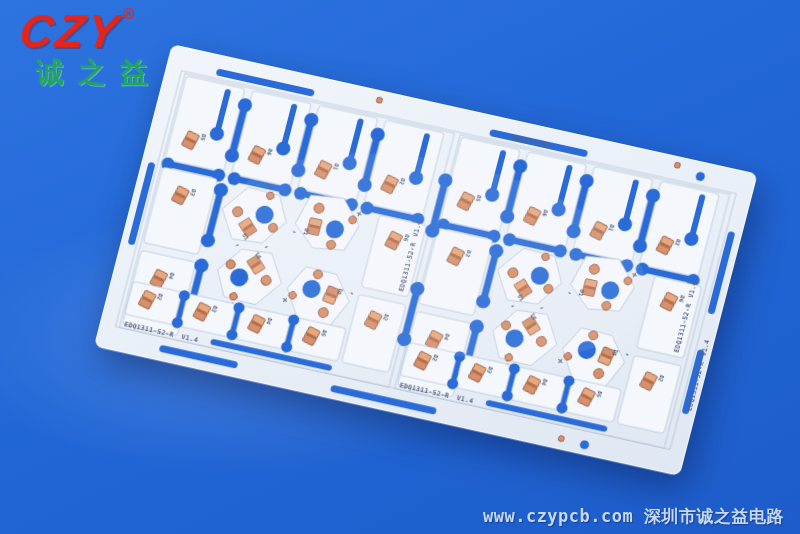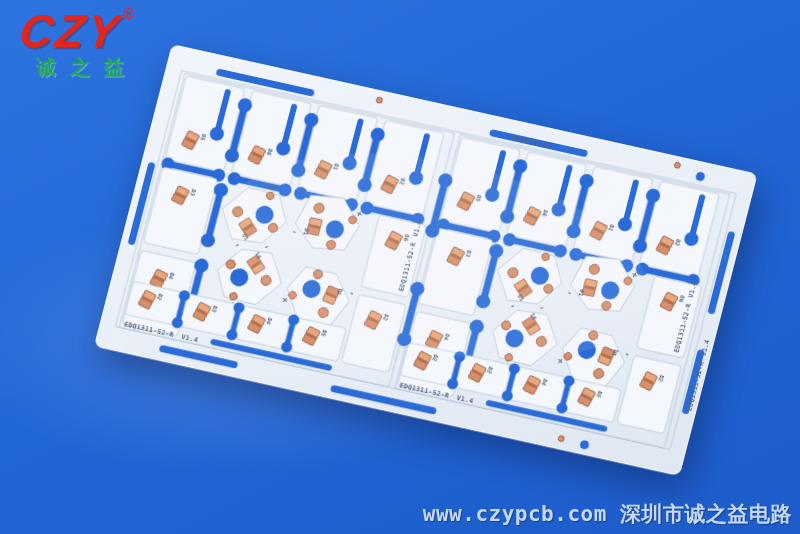--- a/index.html
+++ b/index.html
@@ -18,28 +18,28 @@
   .logo .czy{
     display:inline-block; font-size:46px; font-weight:900; font-style:italic;
     color:#e3251b; letter-spacing:3px; transform:skewX(-8deg);
     text-shadow:2px 2px 0 rgba(120,15,8,0.35);
   }
   .logo .reg{
     display:inline-block; font-size:15px; font-weight:700; font-style:normal;
     color:#e3251b; vertical-align:28px; margin-left:2px;
   }
   .logo .cn{
-    margin:-4px 8px 0 16px; font-size:20px; font-weight:800; color:#1fa55c;
+    margin:-4px 8px 0 16px; font-size:28px; font-weight:800; color:#1fa55c;
     letter-spacing:14px; font-family:"DejaVu Sans", sans-serif;
     text-shadow:1px 1px 0 rgba(220,255,230,0.35);
   }
   
   .footer{
-    position:absolute; right:8px; bottom:6px; z-index:3;
-    font-family:"DejaVu Sans Mono", monospace; font-weight:700; font-size:21px;
+    position:absolute; right:16px; bottom:6px; z-index:3;
+    font-family:"DejaVu Sans Mono", monospace; font-weight:700; font-size:17px;
     color:#c6d8f3; letter-spacing:0.5px; text-shadow:1px 1px 1px rgba(15,45,110,0.6);
   }
   .footer .cjk{font-family:"DejaVu Sans", sans-serif;}
   
   .panel-wrap{
     position:absolute; left:172px; top:44px; width:600px; height:312px;
     transform-origin:0 0; transform:rotate(12.5deg) skewX(-2deg);
     filter:drop-shadow(8px 14px 18px rgba(8,25,70,0.45));
     z-index:2;
   }

